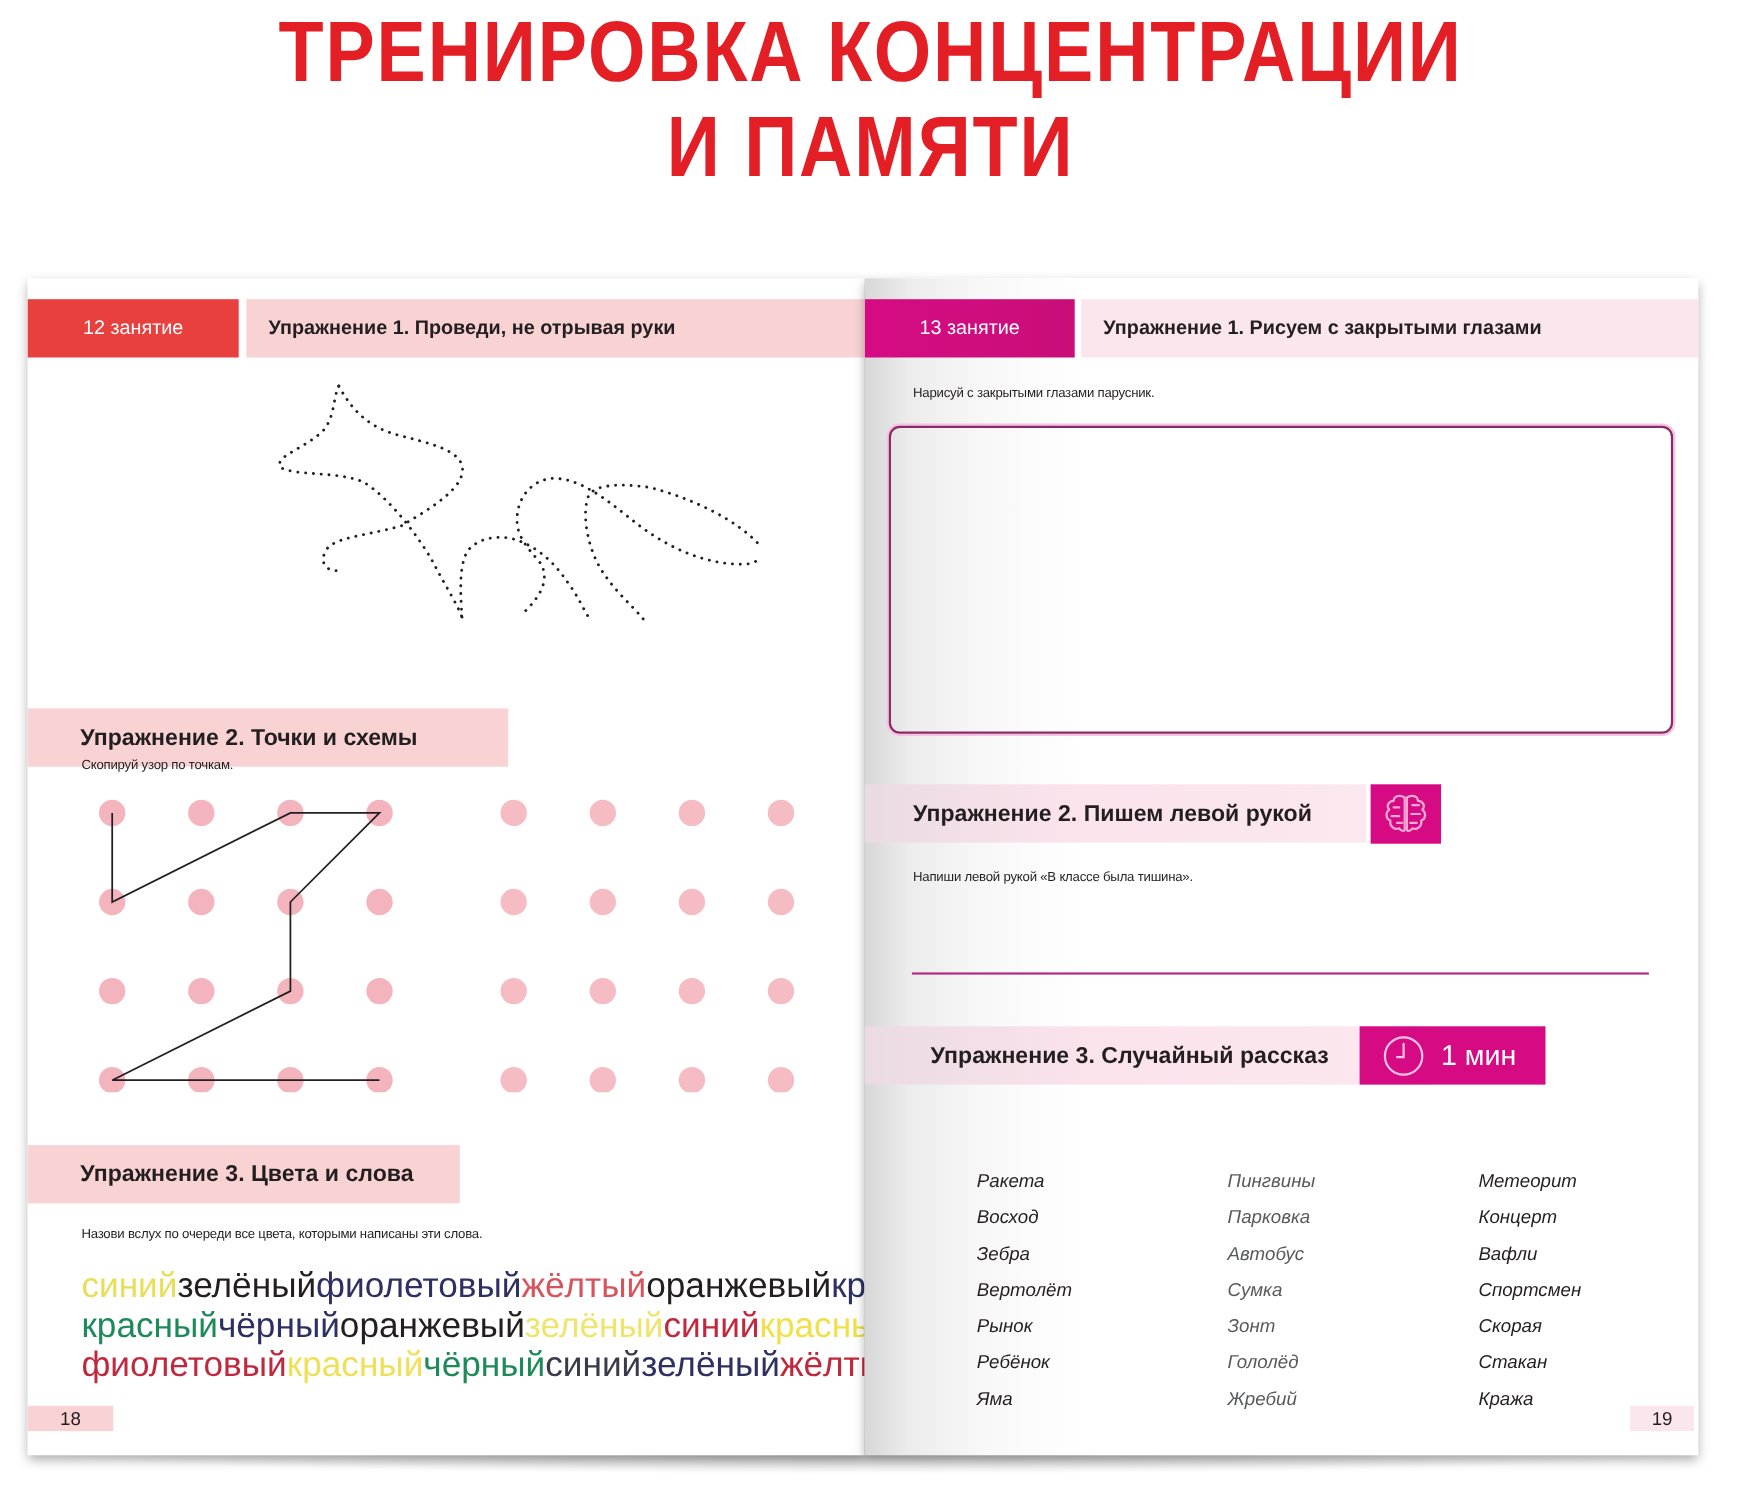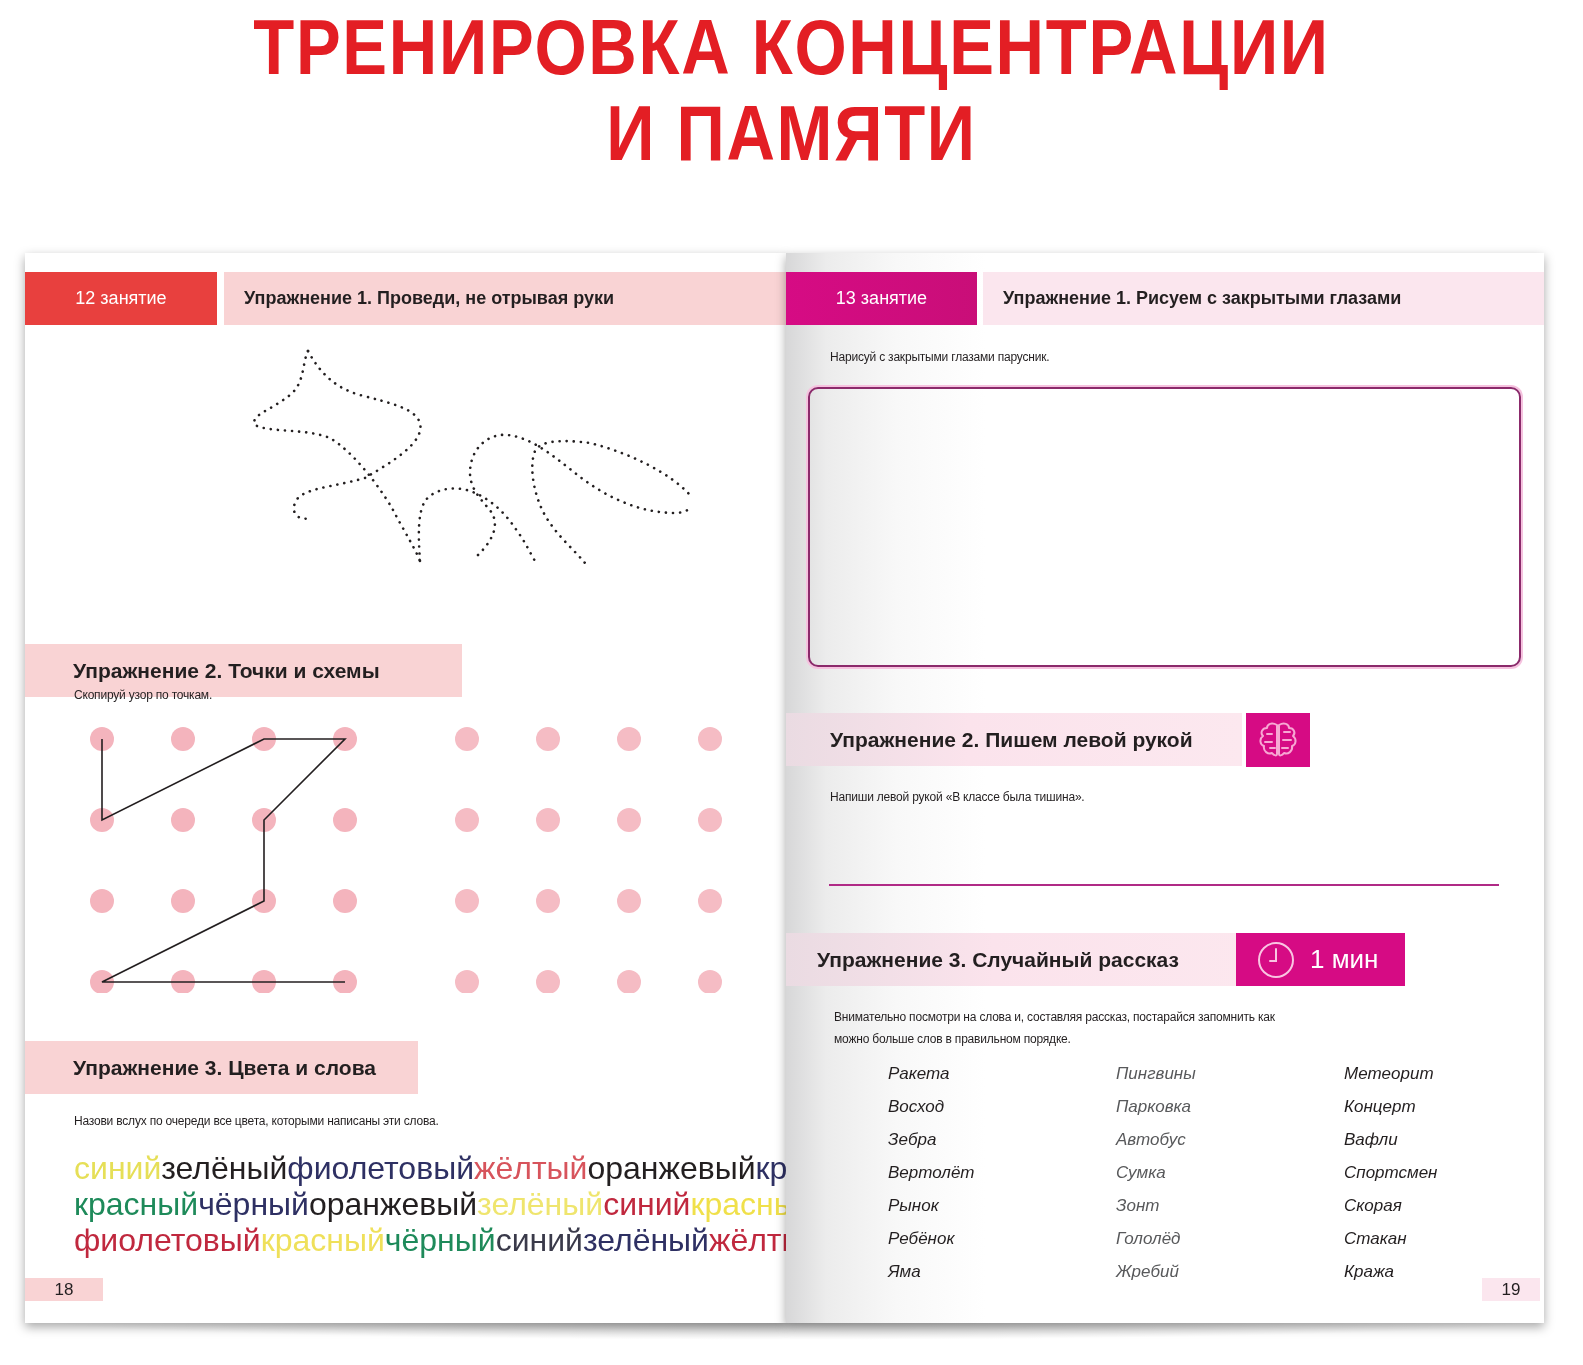--- a/index.html
+++ b/index.html
@@ -43,21 +43,21 @@
   .left-ex1 { left: 199px; top: 19px; width: 562px; background: #f9d3d4; }
   .right-ex1 { left: 197px; top: 19px; width: 561px; background: #fbe6ee; }
 
   .sub-bar {
     position: absolute; height: 53px; line-height: 53px; font-weight: 700; font-size: 21px;
     padding-left: 48px; color: #231f20;
   }
   .left-ex2 { left: 0; top: 357px; width: 437px; background: #f9d3d4; margin-top: 34px; }
   .left-ex3 { left: 0; top: 788px; width: 393px; background: #f9d3d4; }
   .right-ex2 { left: 0; top: 460px; width: 456px; background: linear-gradient(to right, #eadbe2, #fbe3ec 40%, #fce8ef); padding-left: 44px; }
-  .right-ex3 { left: 0; top: 680px; width: 516px; background: linear-gradient(to right, #eadbe2, #fbe3ec 40%, #fce8ef); padding-left: 31px; }
+  .right-ex3 { left: 0; top: 680px; width: 516px; background: linear-gradient(to right, #eadbe2, #fbe3ec 40%, #fce8ef); padding-left: 60px; }
 
   .brain-box {
     position: absolute; left: 460px; top: 460px; width: 64px; height: 54px; background: #d60b84;
     display: flex; align-items: center; justify-content: center;
   }
   .timer-box {
     position: absolute; left: 450px; top: 680px; width: 169px; height: 53px; background: #d60b84;
     display: flex; align-items: center; padding-left: 20px; gap: 14px; color: #fff; font-size: 26px;
   }
 
@@ -203,24 +203,20 @@
   <div class="write-line"></div>
 
   <div class="sub-bar right-ex3">Упражнение 3. Случайный рассказ</div>
   <div class="timer-box">
     <svg width="40" height="40" viewBox="0 0 40 40">
       <circle cx="20" cy="20" r="17" fill="none" stroke="#f9c5e2" stroke-width="2"></circle>
       <path d="M20 9 V21 H14" fill="none" stroke="#f9c5e2" stroke-width="2" stroke-linecap="round"></path>
     </svg>
     <span>1 мин</span>
   </div>
-  <div class="instr" style="left:48px;top:753px;line-height:22px">
-    <div>Внимательно посмотри на слова и, составляя рассказ, постарайся запомнить как</div>
-    <div>можно больше слов в правильном порядке.</div>
-  </div>
 
   <div class="words-grid">
     <div class="wg-col" style="left:0;color:#231f20">
       <div>Ракета</div>
       <div>Восход</div>
       <div>Зебра</div>
       <div>Вертолёт</div>
       <div>Рынок</div>
       <div>Ребёнок</div>
       <div>Яма</div>

